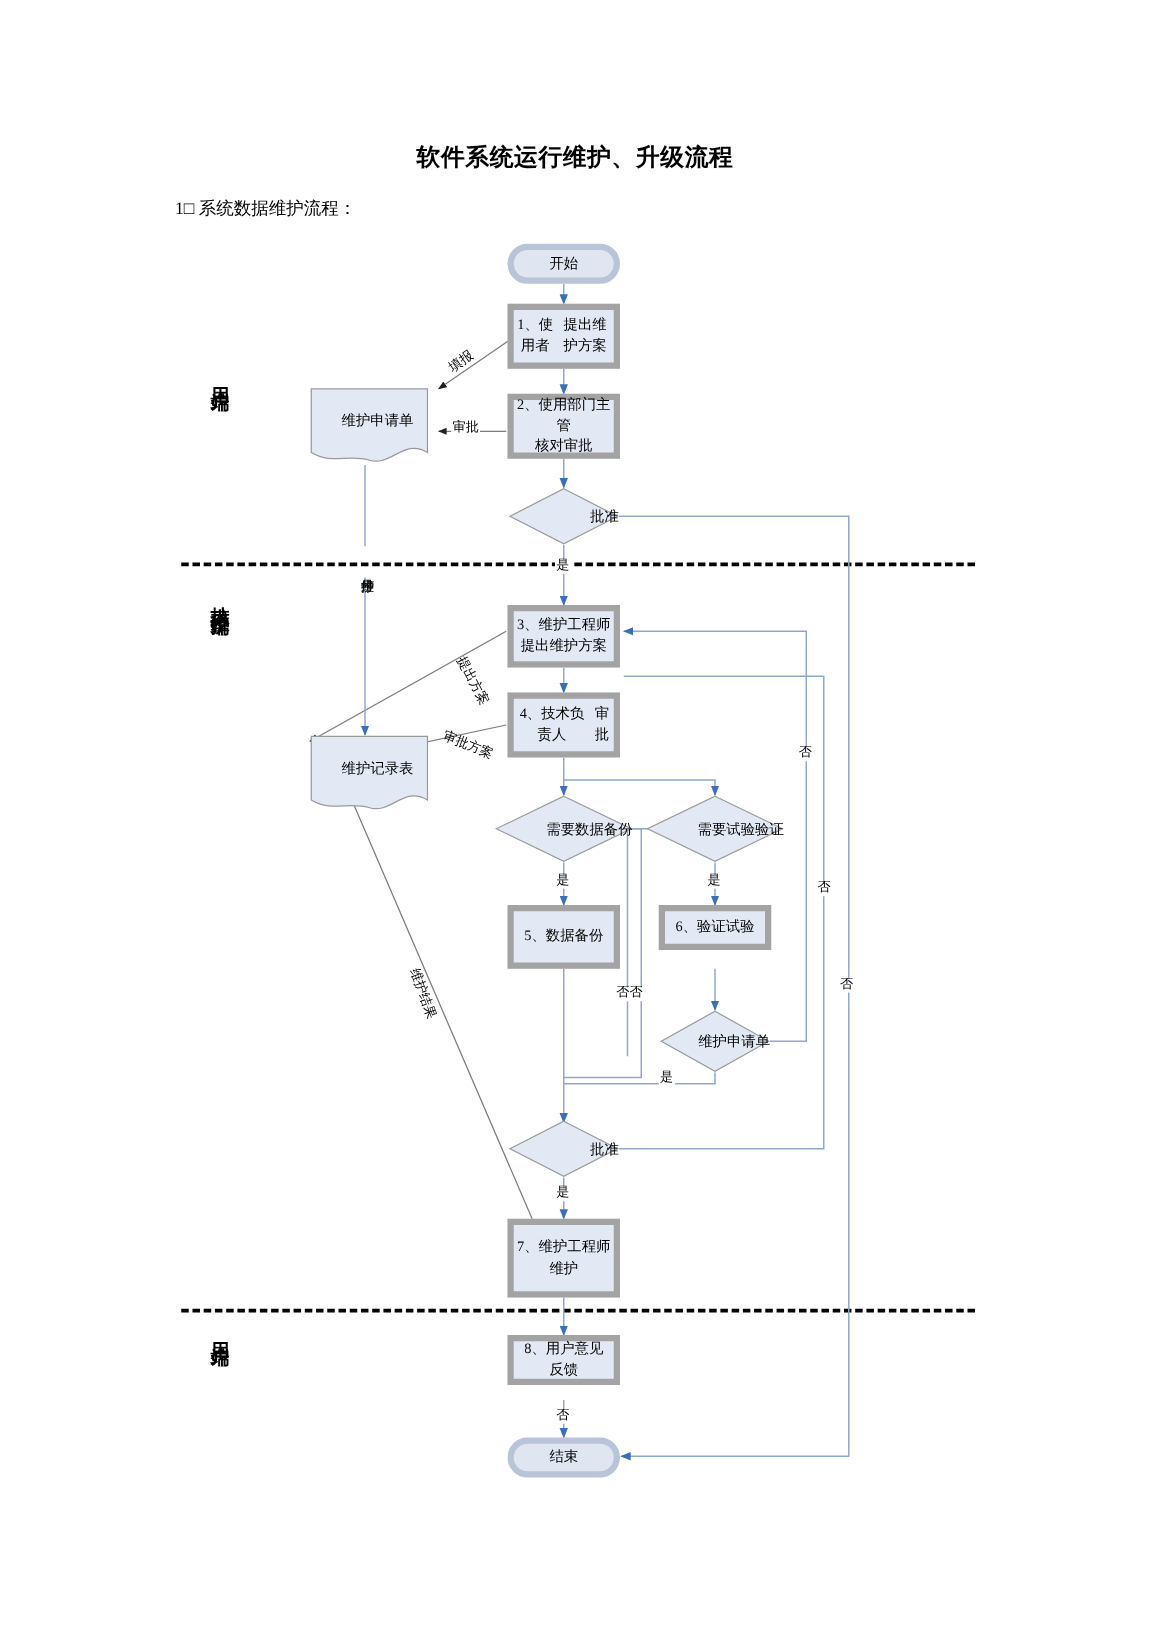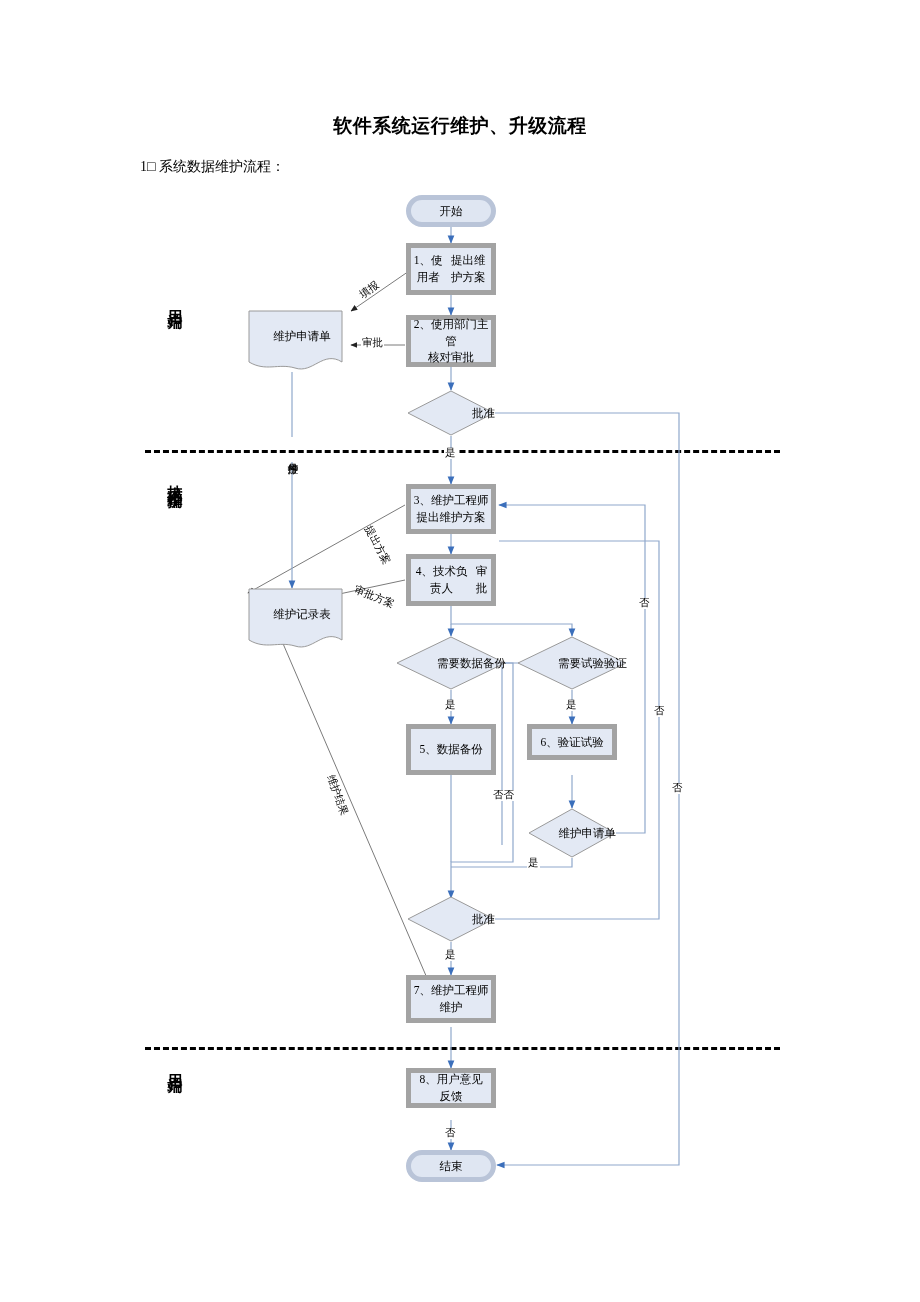--- a/index.html
+++ b/index.html
@@ -228,21 +228,21 @@
     <span class="dlabel">维护申请单</span>
   </div>
 
   <div class="diamond" style="left:407px;top:896px;width:88px;height:46px;">
     <svg class="dshape" viewBox="0 0 88 46">
       <path d="M44,1 L87,23 L44,45 L1,23 Z" fill="#e3e9f4" stroke="#9a9a9a" stroke-width="1"></path>
     </svg>
     <span class="dlabel">批准</span>
   </div>
 
-  <div class="node process" style="left:406px;top:975px;width:90px;height:48px;flex-direction:column;">
+  <div class="node process" style="left:406px;top:975px;width:90px;height:63px;flex-direction:column;">
     <span>7、维护工程师</span>
     <span>维护</span>
   </div>
 
   <div class="node process" style="left:406px;top:1068px;width:90px;height:40px;">
     <span class="node-text">8、用户意见反馈</span>
   </div>
 
   <div class="node terminator" style="left:406px;top:1150px;width:90px;height:32px;">
     <span class="node-text">结束</span>

